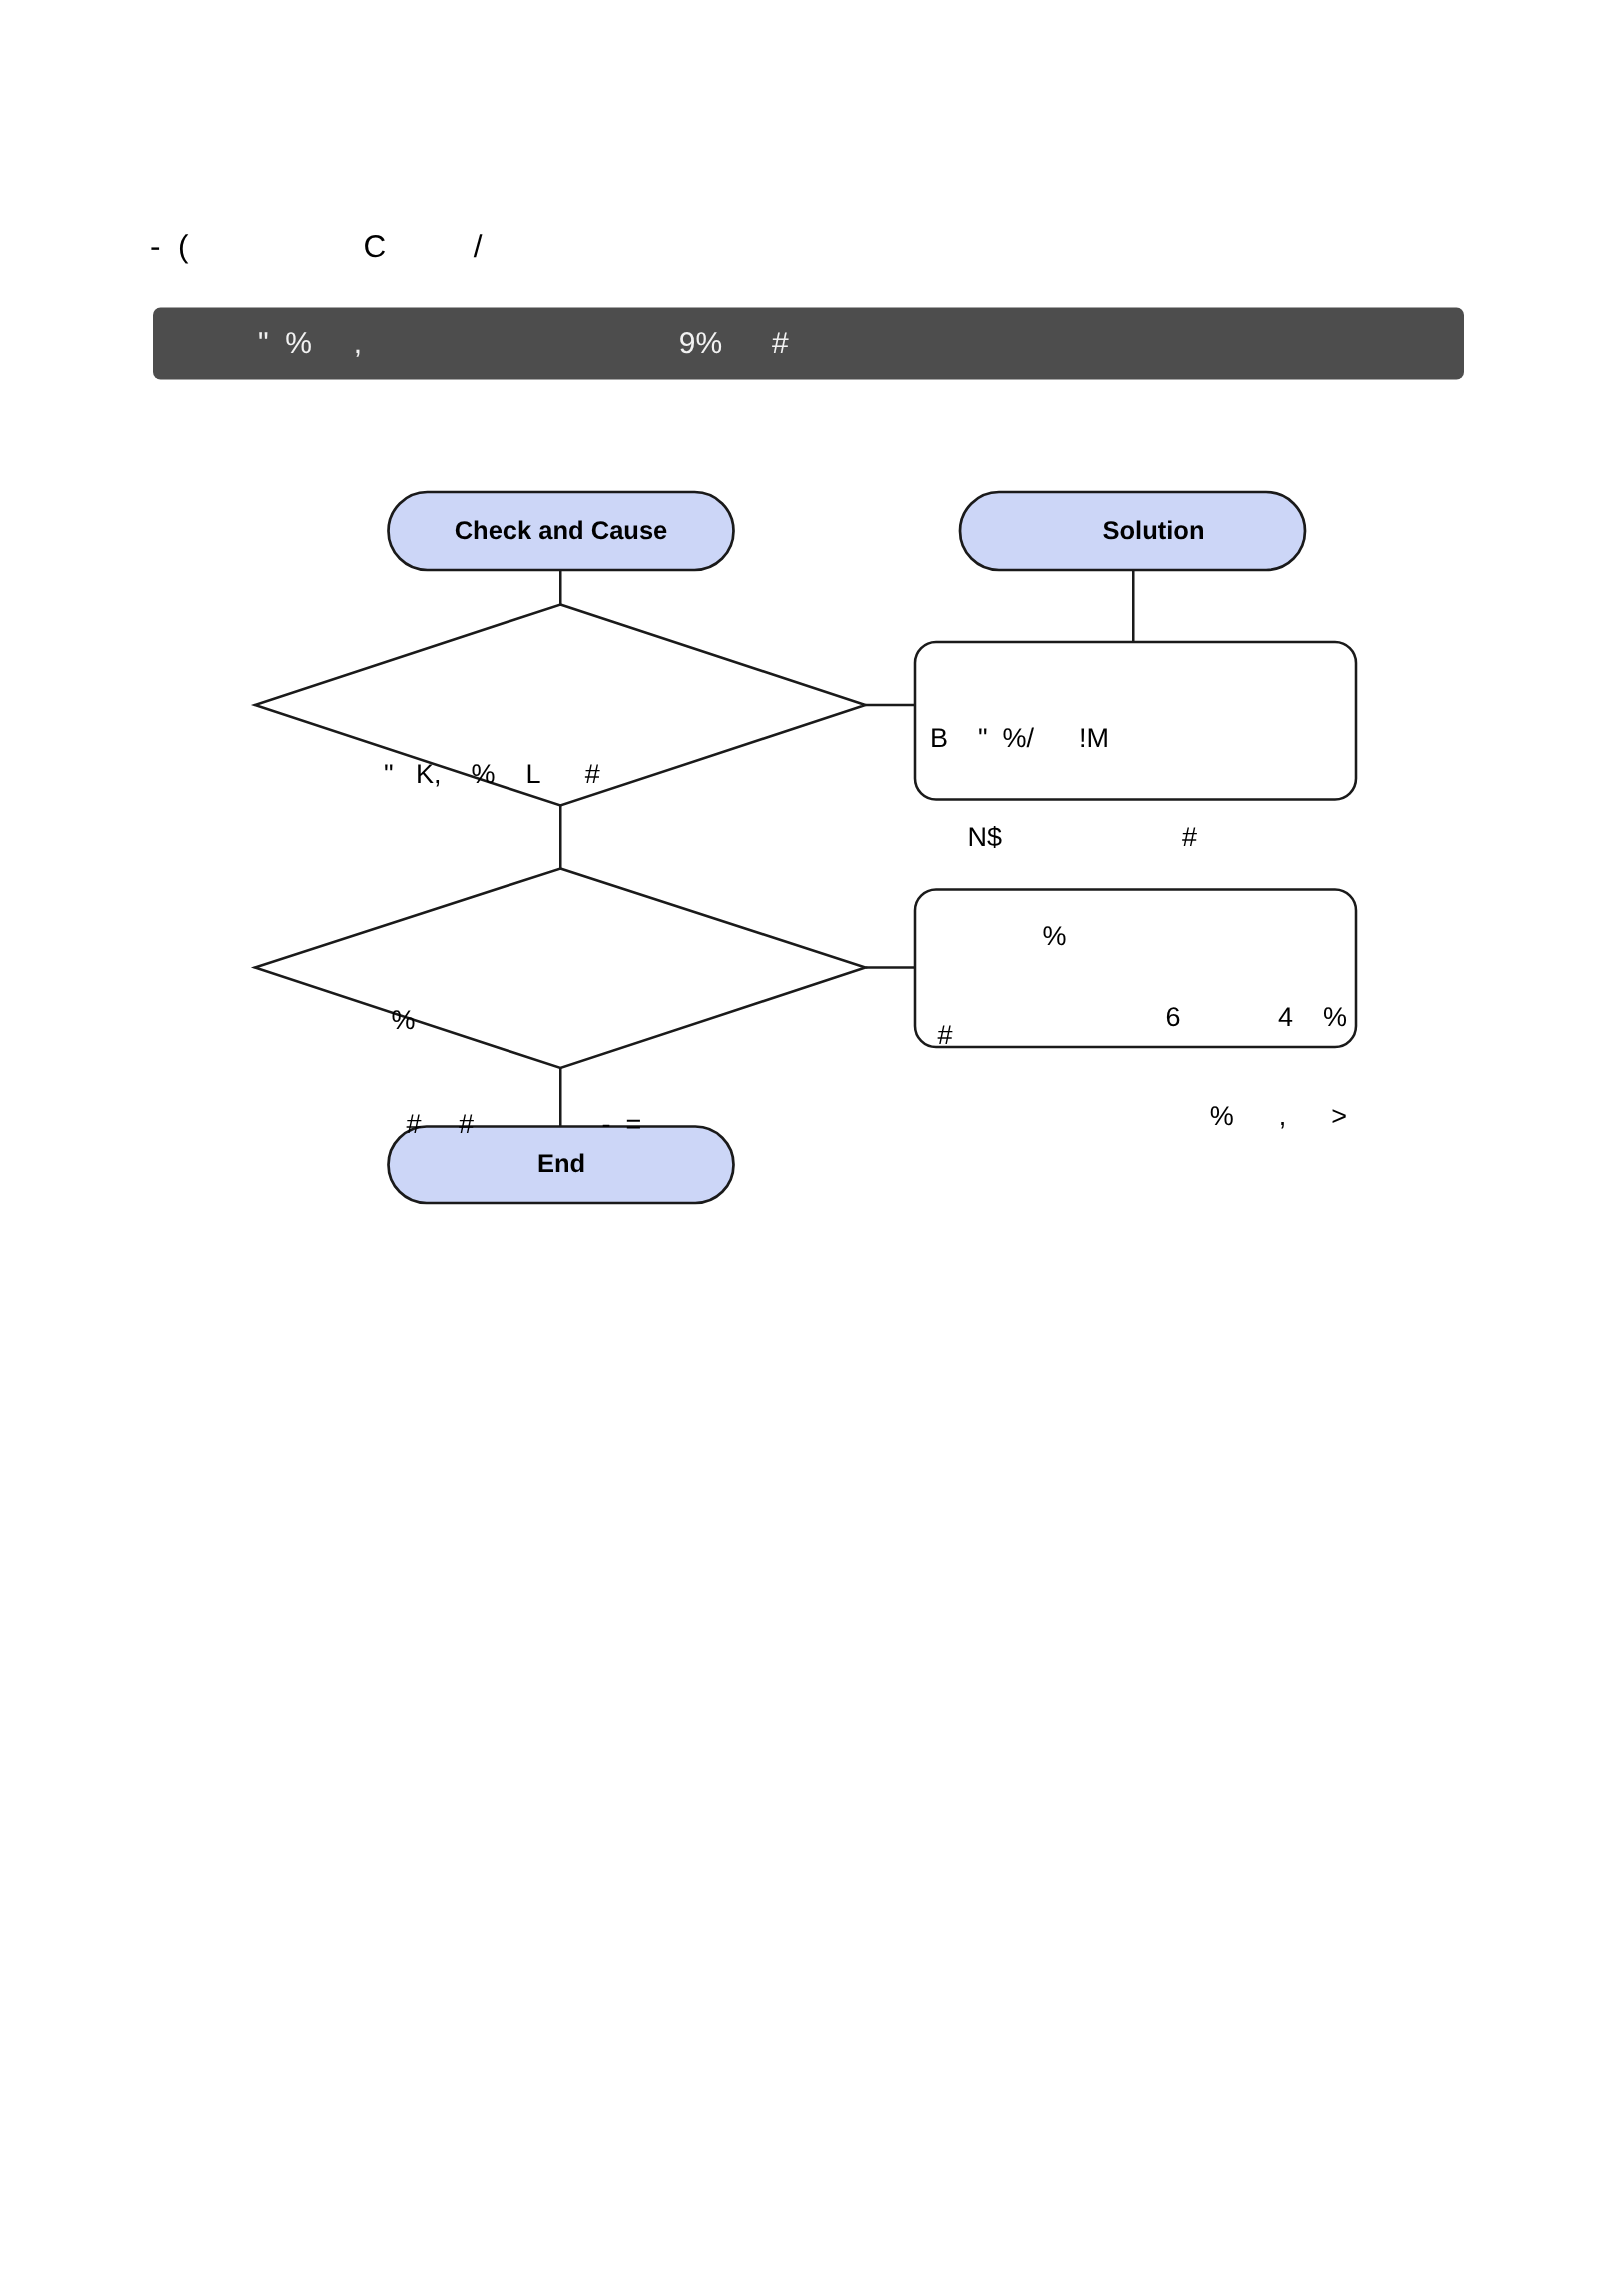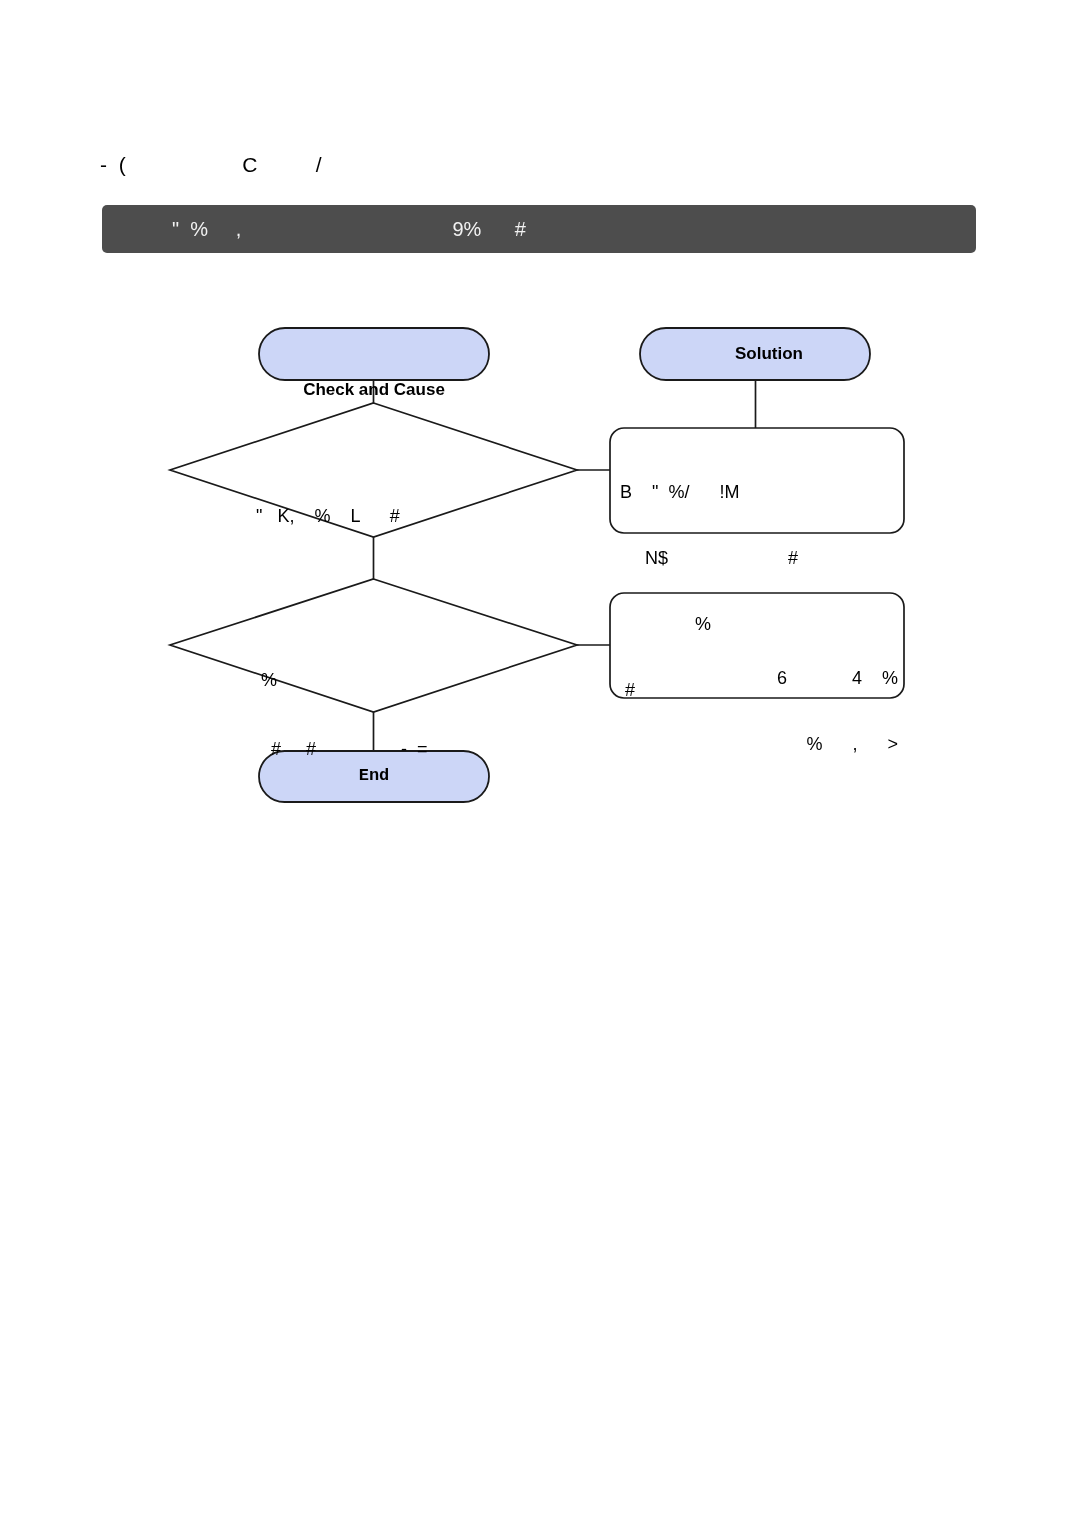--- a/index.html
+++ b/index.html
@@ -92,36 +92,34 @@
     line-height: 22px;
   }
 
   
   #label-check-cause {
     left: 259px;
     top: 343px;
     width: 230px;
     height: 22px;
     line-height: 22px;
-    margin-top: 36px;
   }
   #label-solution {
     left: 640px;
     top: 343px;
     width: 258px;
     height: 22px;
     line-height: 22px;
   }
   #label-end {
     left: 259px;
     top: 765px;
     width: 230px;
     height: 22px;
     line-height: 22px;
-    font-family: Liberation Mono, monospace;
   }
 
   
   #text-decision-1 {
     left: 256px;
     top: 459px;
     width: 300px;
   }
   #text-decision-2 {
     left: 246px;

